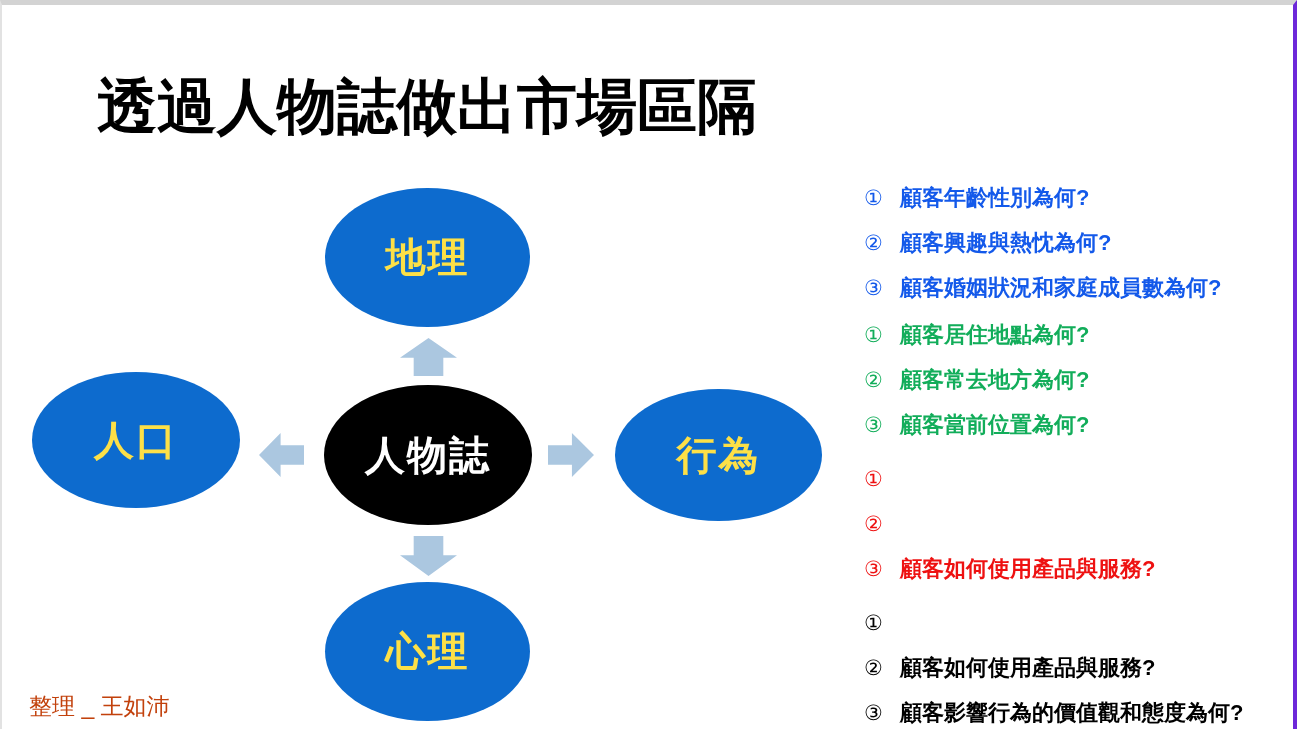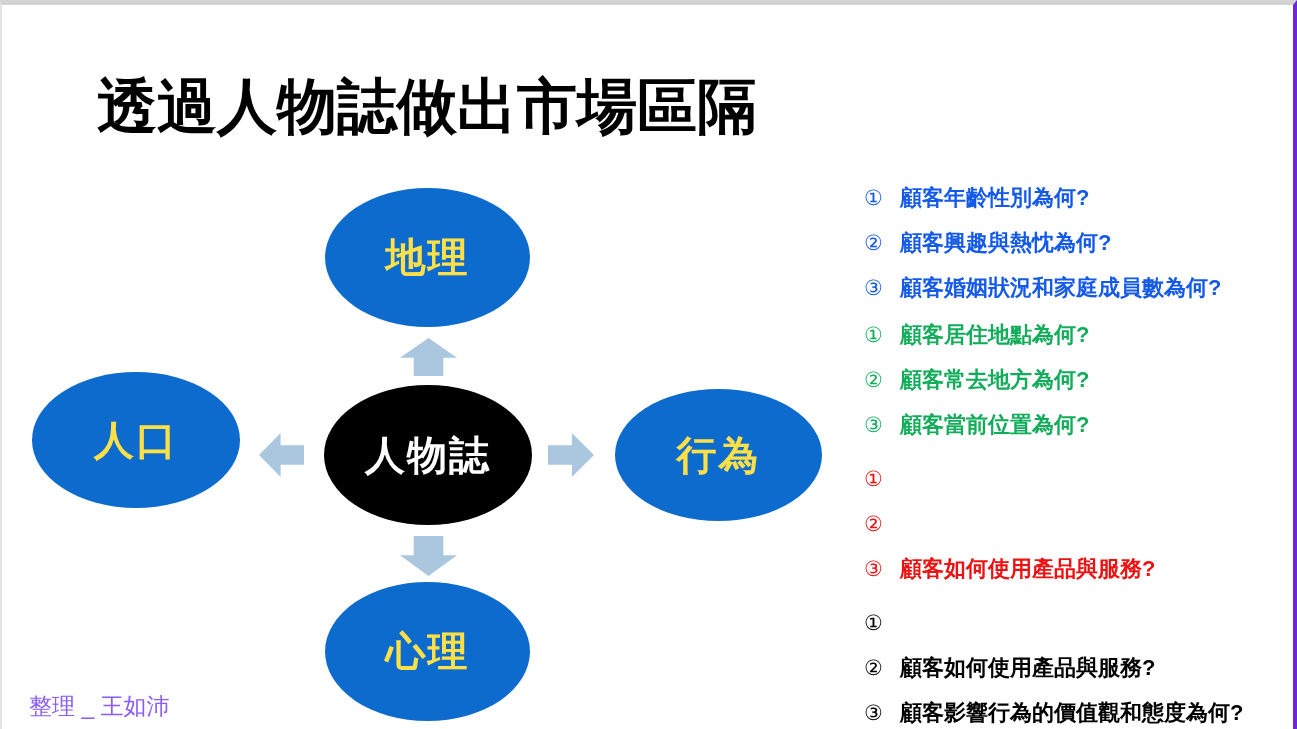--- a/index.html
+++ b/index.html
@@ -86,21 +86,21 @@
     font-weight: 400;
     flex: 0 0 auto;
   }
 
   .footer {
     position: absolute;
     left: 27px;
     top: 686px;
     font-size: 23px;
     font-weight: 400;
-    color: #8b5cf6;
+    color: #c2410c;
     white-space: nowrap;
   }
 </style>
 </head>
 <body>
 
 <div class="slide">
 
   <h1 class="title">透過人物誌做出市場區隔</h1>
 

